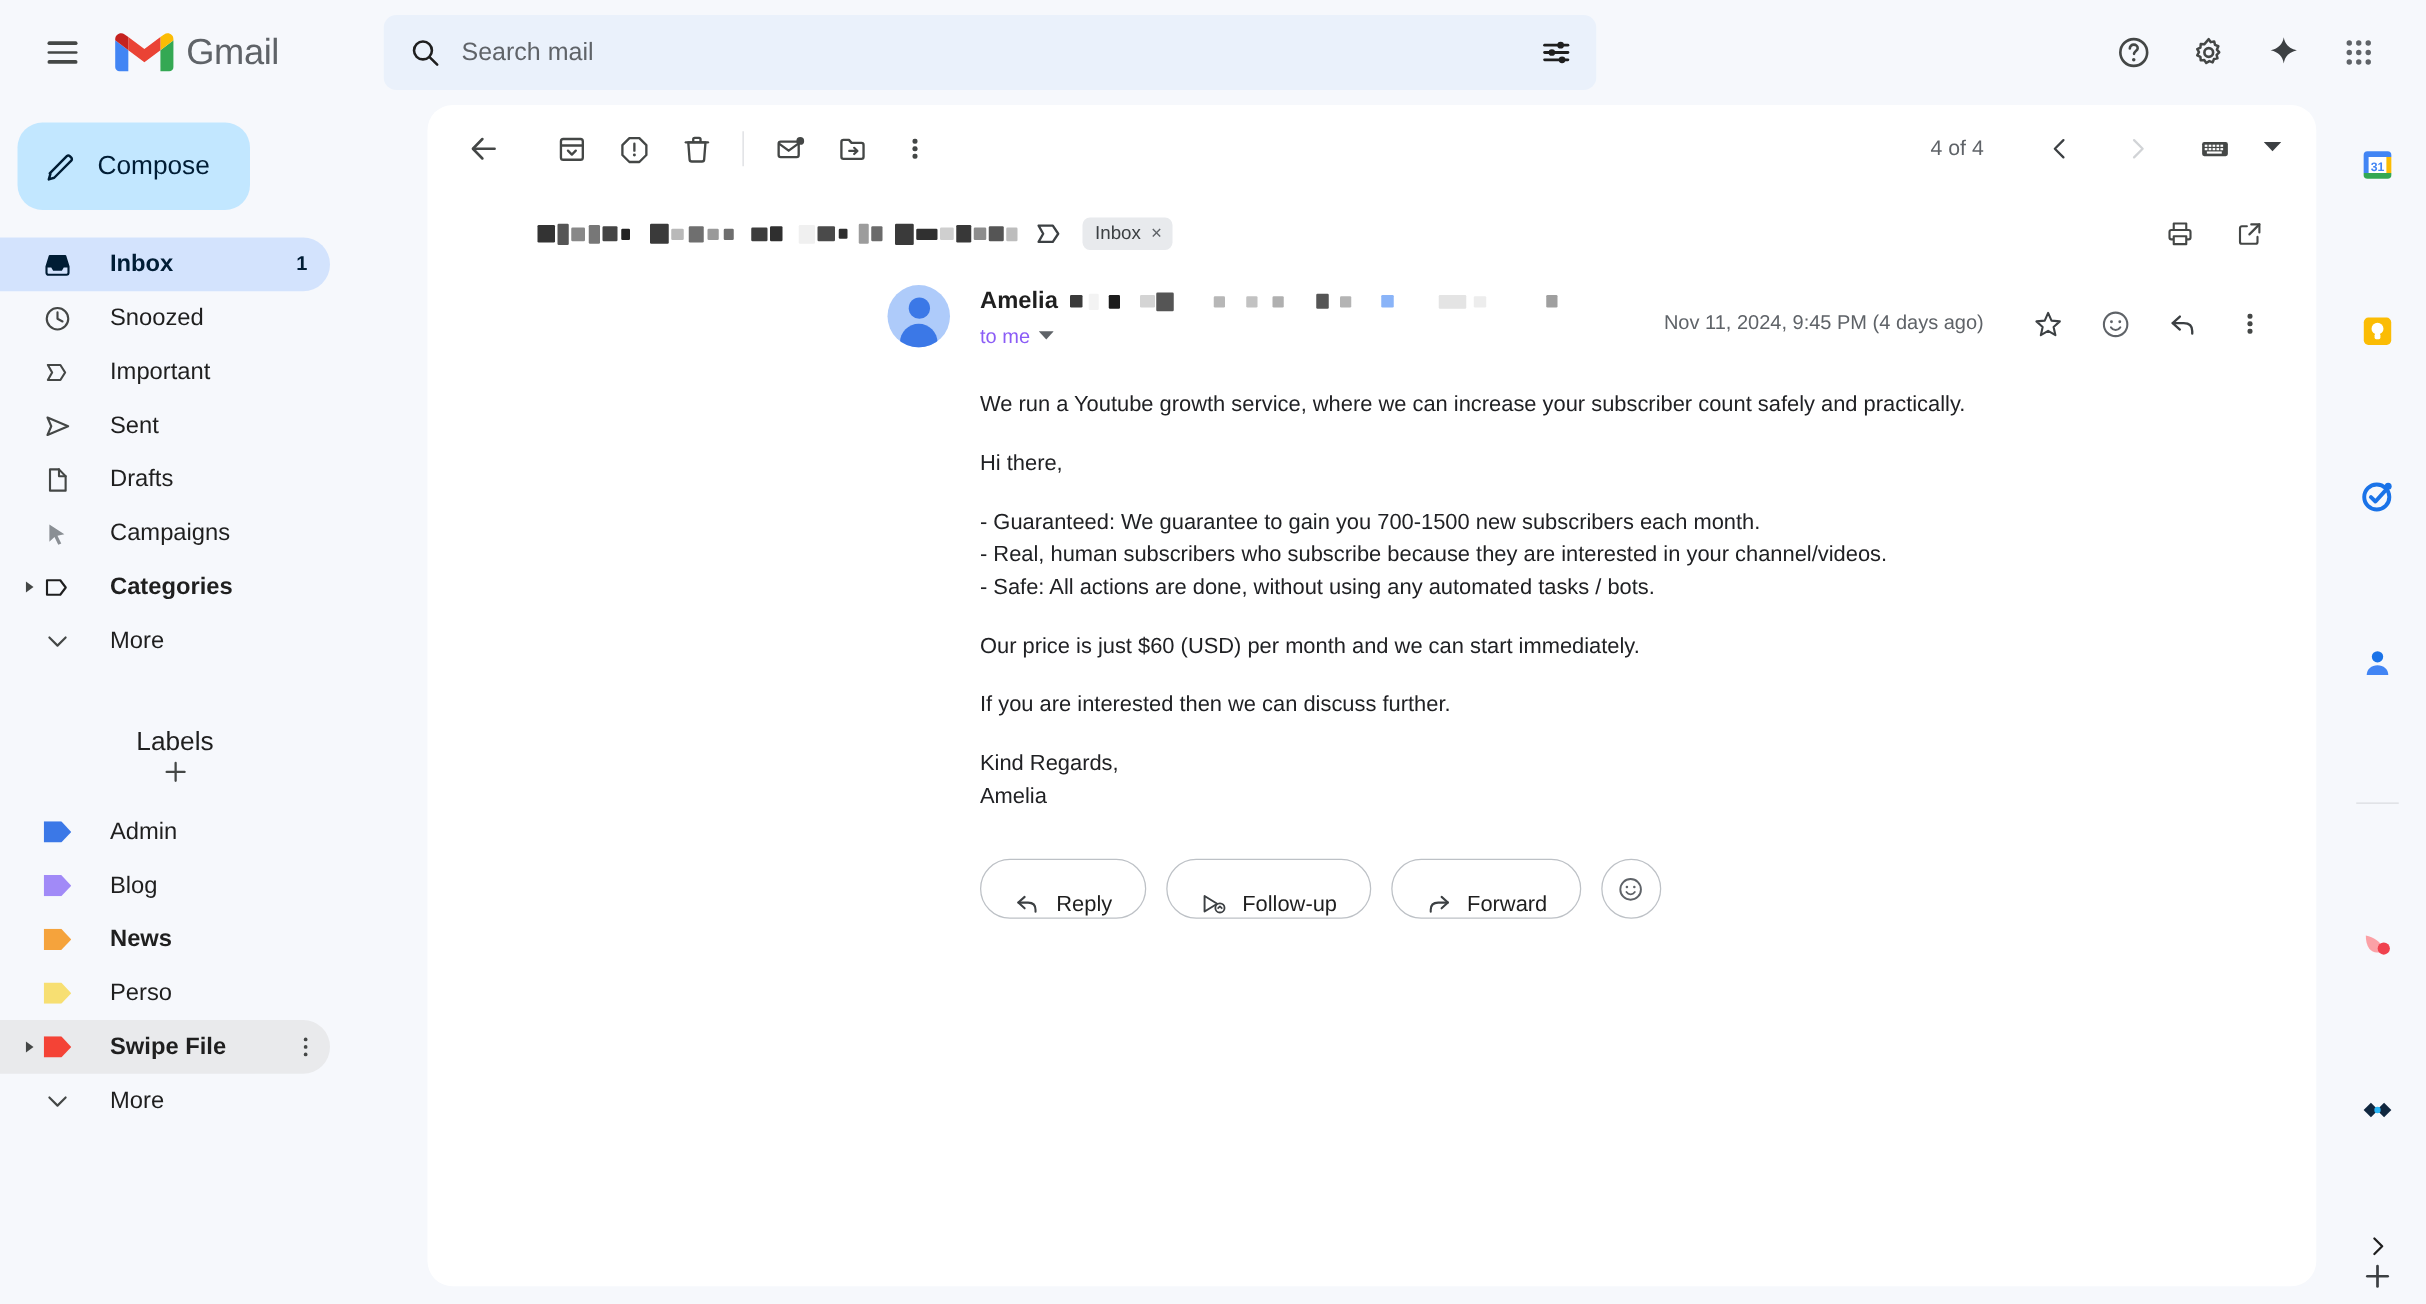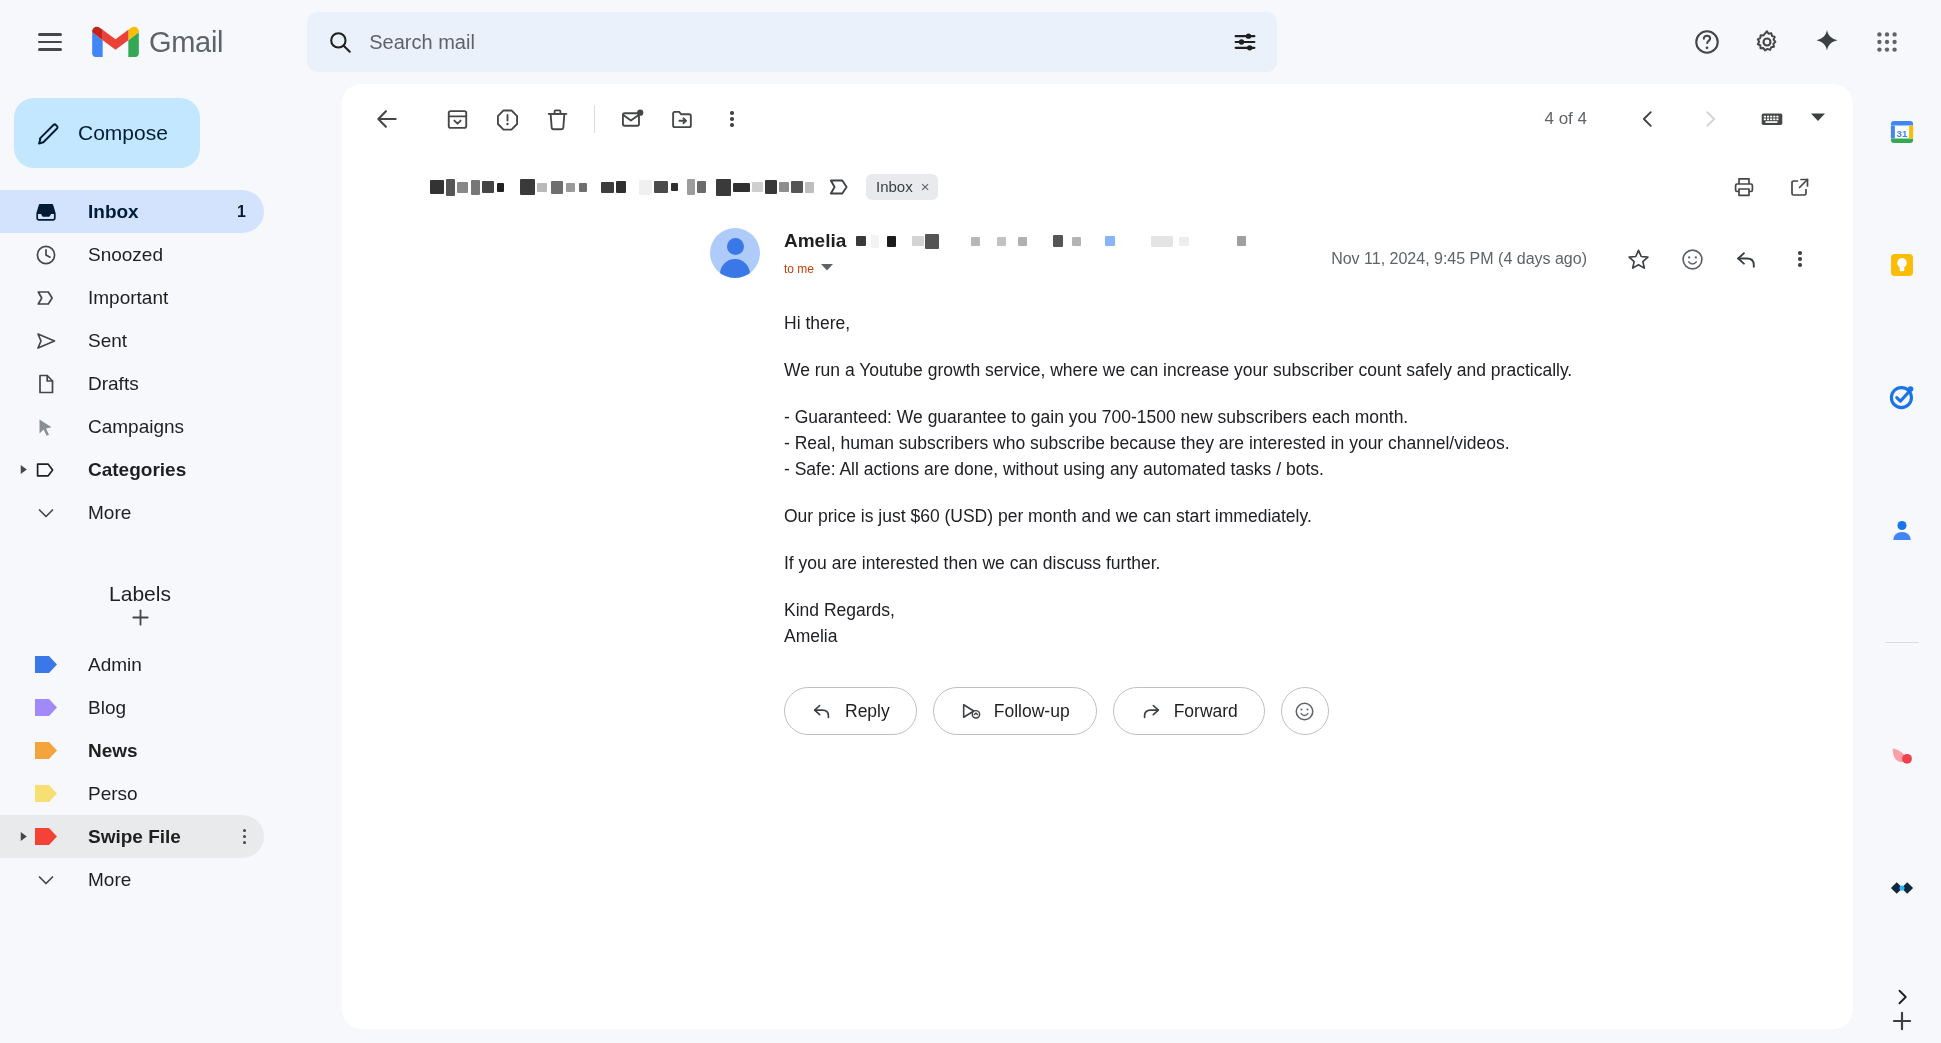--- a/index.html
+++ b/index.html
@@ -157,40 +157,40 @@
     border-radius: 50%; background: #3b78e7; left: 16.5px; top: 10px;
   }
   .avatar::after {
     content: ""; position: absolute; width: 30px; height: 19px;
     border-radius: 15px 15px 0 0; background: #3b78e7; left: 10px; top: 31px;
   }
   .sender-info { margin-left: 24px; padding-top: 2px; }
   .sender-line { display: flex; align-items: center; }
   .sender-name { font-size: 19px; font-weight: bold; color: #1f1f1f; margin-right: 10px; }
   .to-me { display: flex; align-items: center; gap: 7px; margin-top: 9px; cursor: pointer; }
-  .to-me span { font-size: 12px; color: #c2410c; text-align: right; }
+  .to-me span { font-size: 16px; color: #8b5cf6; text-align: right; }
   .sender-right { margin-left: auto; display: flex; align-items: center; gap: 4px; padding-top: 6px; }
   .date-text { font-size: 16px; color: #5f6368; margin-right: 22px; white-space: nowrap; }
 
   
   .mail-body {
     padding: 26px 60px 0 442px;
     font-size: 17.5px; line-height: 26px; color: #202124;
     flex: 0 0 auto;
   }
   .mail-body p { margin: 0 0 21px 0; }
   .mail-body p.tight { margin: 0 0 0 0; }
   .mail-body .bullets { margin-bottom: 21px; }
   .mail-body .bullets div { margin-bottom: 0; }
 
   
   .actions { display: flex; align-items: center; gap: 16px; padding: 38px 0 0 442px; }
   .act-btn {
     height: 48px; border: 1px solid #bdc1c6; border-radius: 24px;
-    background: #fff; display: flex; align-items: center; gap: 12px;
+    background: #fff; display: flex; align-items: flex-end; gap: 12px;
     padding: 0 26px; cursor: pointer; font-size: 17.5px; color: #1f1f1f;
     font-family: "Liberation Sans", sans-serif;
   }
   .act-round {
     width: 48px; height: 48px; border-radius: 50%; border: 1px solid #bdc1c6;
     background: #fff; display: flex; align-items: center; justify-content: center; cursor: pointer;
   }
 
   
   .rail {
@@ -651,22 +651,22 @@
               <span class="ctx-dots" style="margin:0">
                   <i></i>
                   <i></i>
                   <i></i>
                 </span>
             </button>
           </div>
         </div>
 
         <div class="mail-body">
+          <p>We run a Youtube growth service, where we can increase your subscriber count safely and practically.</p>
           <p>Hi there,</p>
-          <p>We run a Youtube growth service, where we can increase your subscriber count safely and practically.</p>
           <div class="bullets" id="bullet-list">
               <div>- Guaranteed: We guarantee to gain you 700-1500 new subscribers each month.</div>
               <div>- Real, human subscribers who subscribe because they are interested in your channel/videos.</div>
               <div>- Safe: All actions are done, without using any automated tasks / bots.</div>
             </div>
           <p>Our price is just $60 (USD) per month and we can start immediately.</p>
           <p>If you are interested then we can discuss further.</p>
           <p class="tight">Kind Regards,</p>
           <p class="tight">Amelia</p>
         </div>

